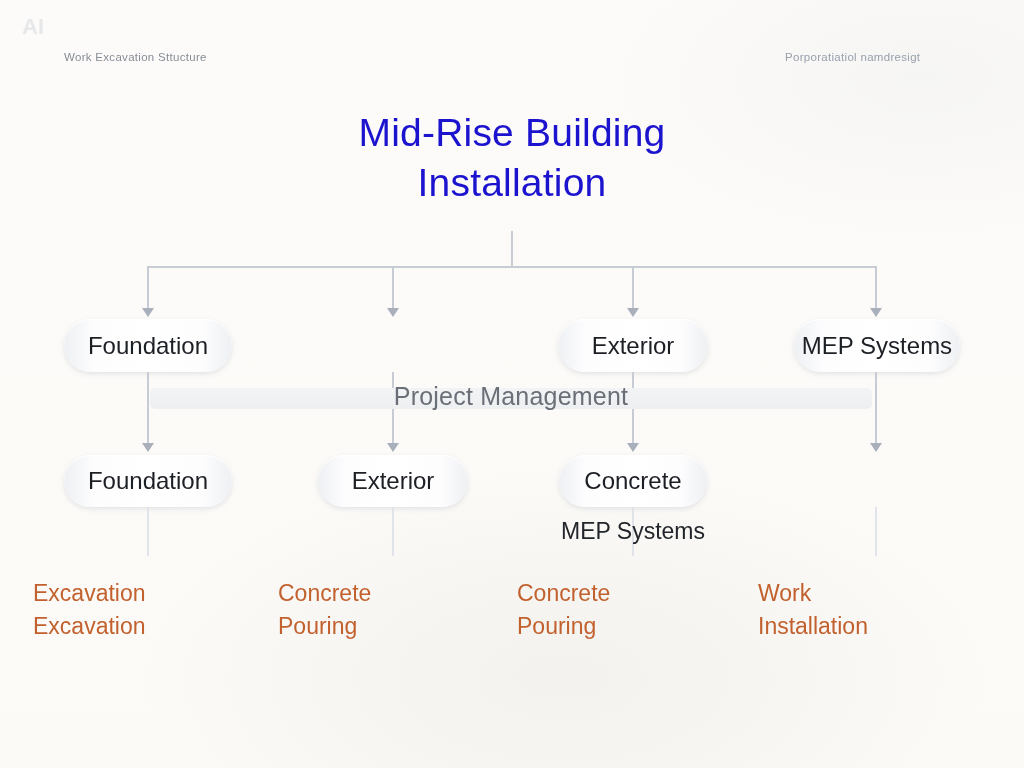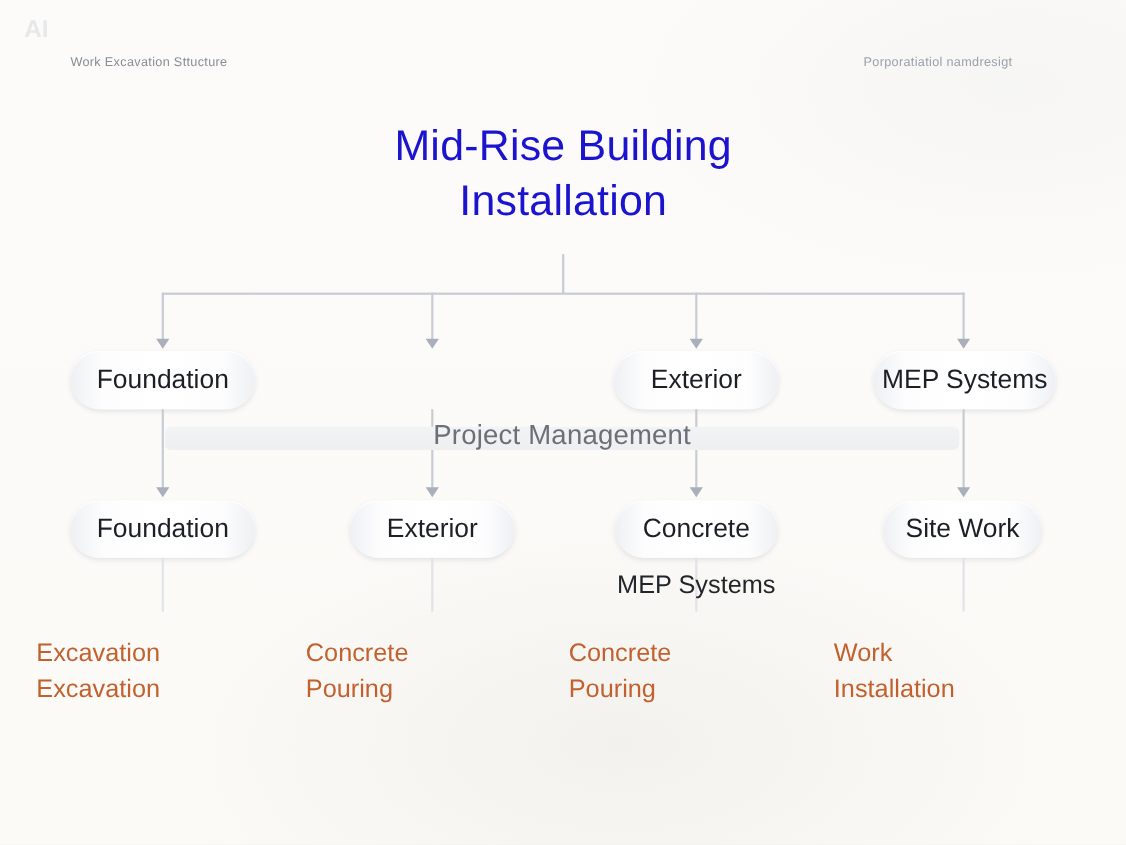--- a/index.html
+++ b/index.html
@@ -124,23 +124,20 @@
 
   <div class="pill" style="left:64px;top:455px;width:168px;height:52px;">
     <span>Foundation</span>
   </div>
   <div class="pill" style="left:318px;top:455px;width:150px;height:52px;">
     <span>Exterior</span>
   </div>
   <div class="pill" style="left:559px;top:455px;width:148px;height:52px;">
     <span>Concrete</span>
   </div>
-  <div class="pill" style="left:803px;top:455px;width:144px;height:52px;">
-    <span>Site Work</span>
-  </div>
 
   <div class="vline-faint" style="left:147px;top:507px;height:49px;"></div>
   <div class="vline-faint" style="left:392px;top:507px;height:49px;"></div>
   <div class="vline-faint" style="left:632px;top:507px;height:49px;"></div>
   <div class="vline-faint" style="left:875px;top:507px;height:49px;"></div>
 
   <div class="sub-label" style="left:523px;">MEP Systems</div>
 
   <div class="task" style="left:33px;">
     <div>Excavation</div>

